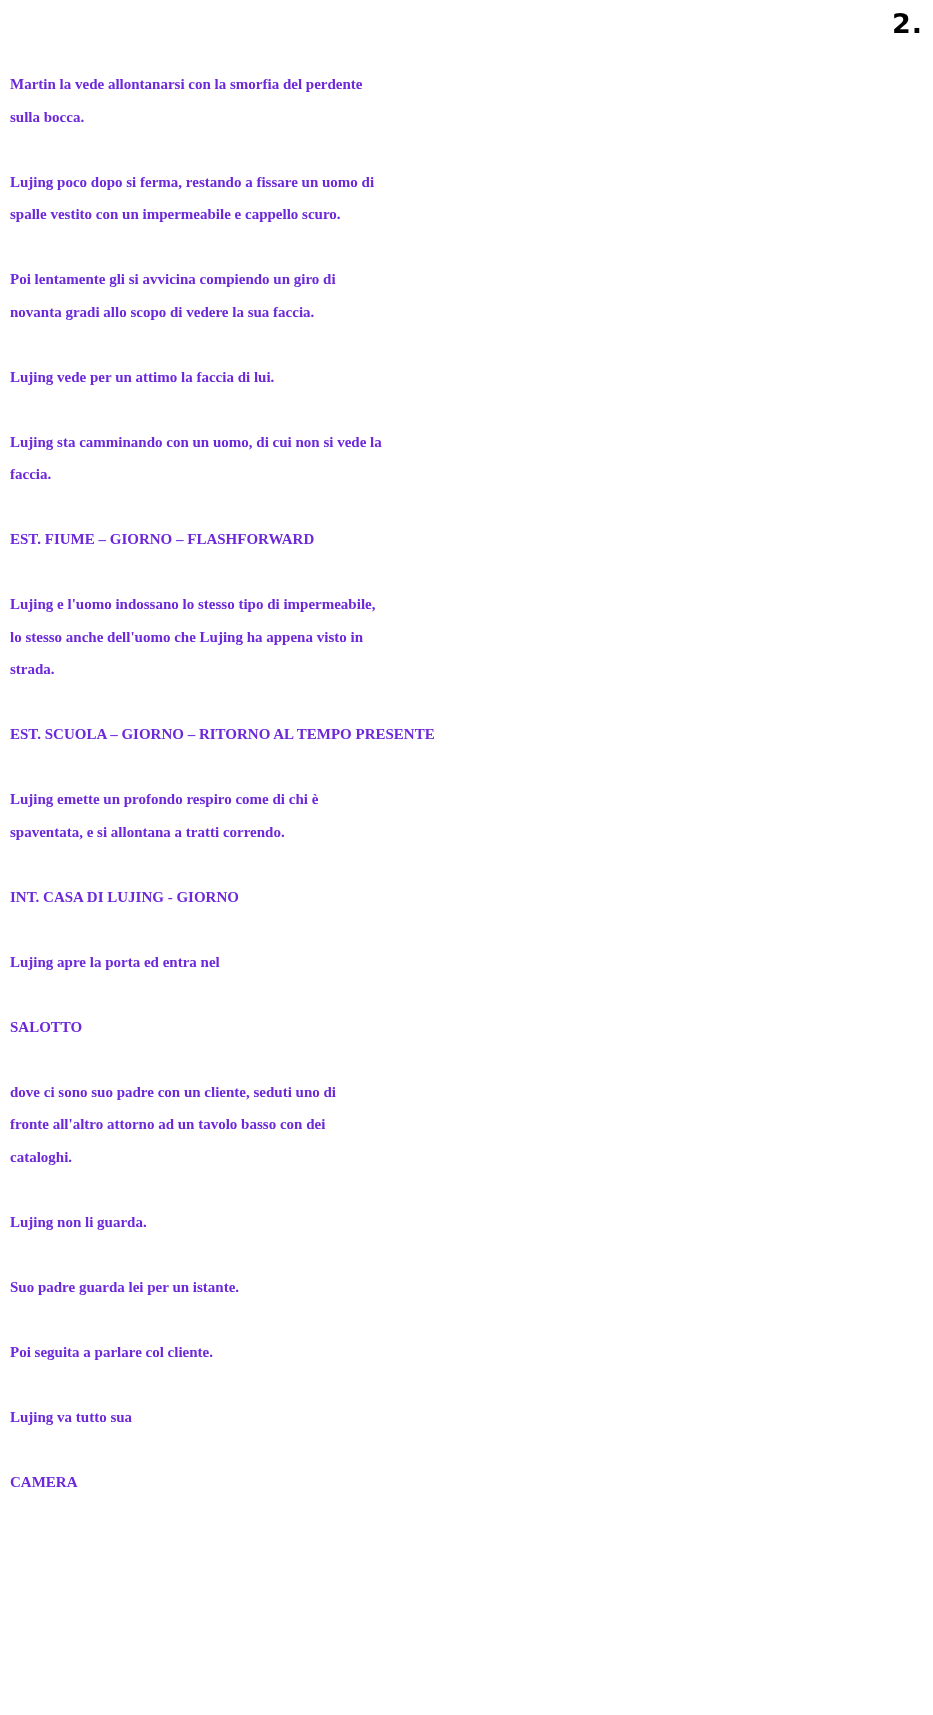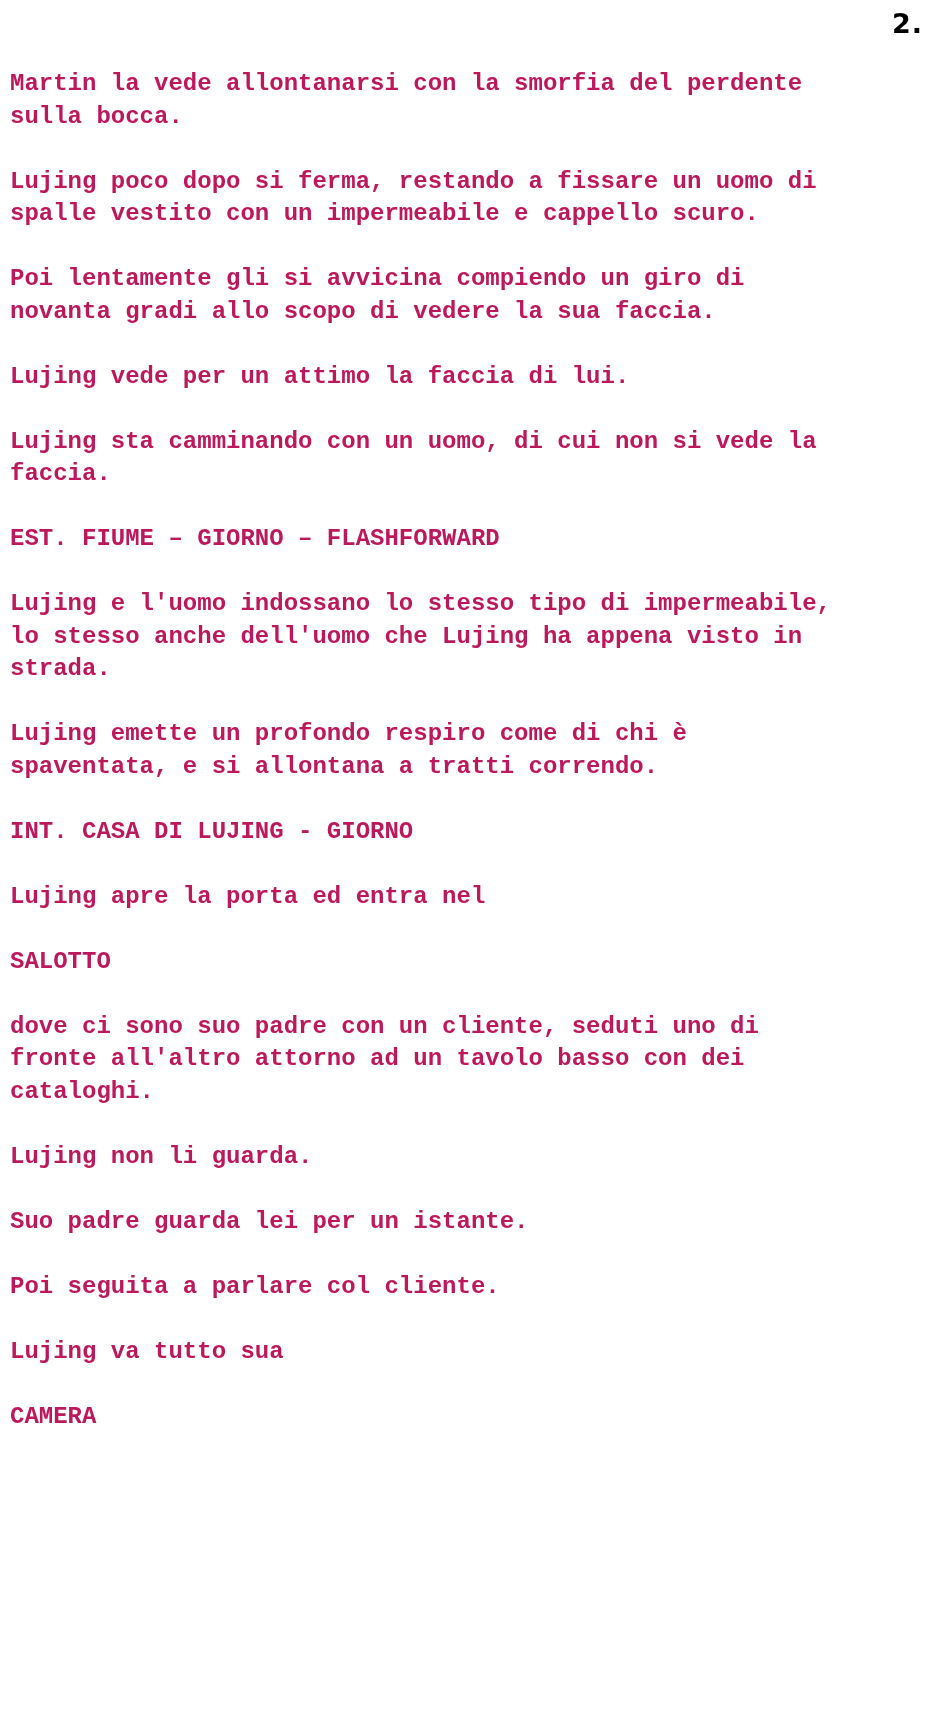--- a/index.html
+++ b/index.html
@@ -21,25 +21,25 @@
     top: 8px;
     right: 10px;
     font-family: "DejaVu Sans", "Liberation Sans", sans-serif;
     font-weight: 600;
     font-size: 27px;
     letter-spacing: 1px;
     color: #000000;
   }
   .content {
     padding: 68px 10px 0 10px;
-    font-family: Liberation Mono, monospace;
+    font-family: Liberation Serif, serif;
     font-weight: bold;
-    font-size: 24px;
+    font-size: 15px;
     line-height: 32.5px;
-    color: #be185d;
+    color: #6d28d9;
   }
   .block {
     margin: 0 0 32.5px 0;
     white-space: pre-wrap;
   }
 </style>
 </head>
 <body>
 
 <div class="page">
@@ -51,20 +51,21 @@
 spalle vestito con un impermeabile e cappello scuro.</p>
     <p class="block">Poi lentamente gli si avvicina compiendo un giro di
 novanta gradi allo scopo di vedere la sua faccia.</p>
     <p class="block">Lujing vede per un attimo la faccia di lui.</p>
     <p class="block">Lujing sta camminando con un uomo, di cui non si vede la
 faccia.</p>
     <p class="block">EST. FIUME – GIORNO – FLASHFORWARD</p>
     <p class="block">Lujing e l'uomo indossano lo stesso tipo di impermeabile,
 lo stesso anche dell'uomo che Lujing ha appena visto in
 strada.</p>
+    <p class="block">EST. SCUOLA – GIORNO – RITORNO AL TEMPO PRESENTE</p>
     <p class="block">Lujing emette un profondo respiro come di chi è
 spaventata, e si allontana a tratti correndo.</p>
     <p class="block">INT. CASA DI LUJING - GIORNO</p>
     <p class="block">Lujing apre la porta ed entra nel</p>
     <p class="block">SALOTTO</p>
     <p class="block">dove ci sono suo padre con un cliente, seduti uno di
 fronte all'altro attorno ad un tavolo basso con dei
 cataloghi.</p>
     <p class="block">Lujing non li guarda.</p>
     <p class="block">Suo padre guarda lei per un istante.</p>

